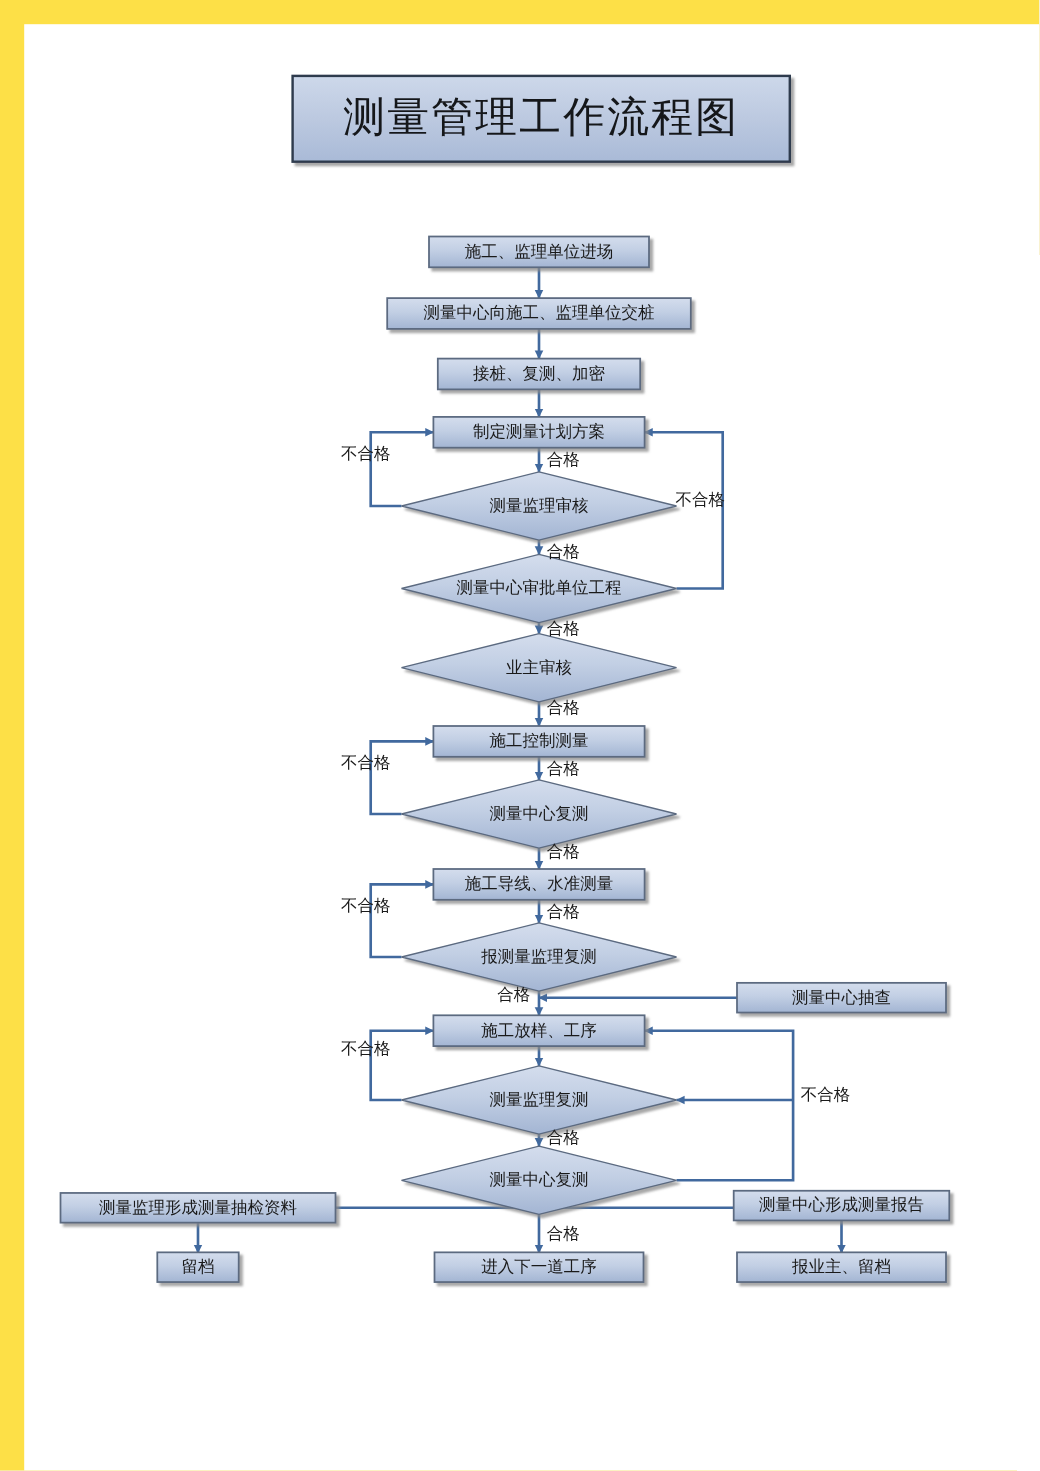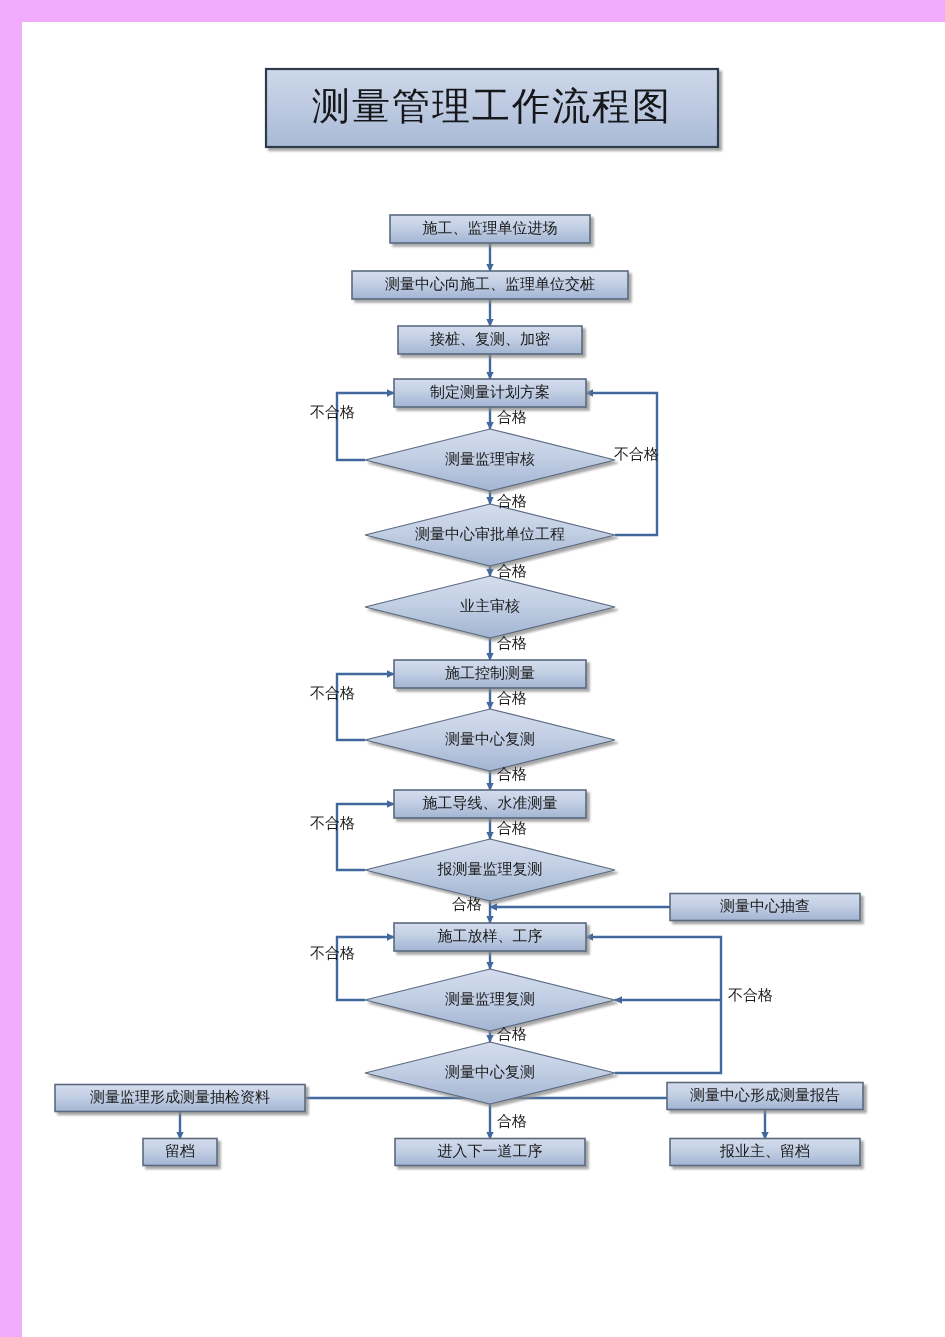--- a/index.html
+++ b/index.html
@@ -5,21 +5,21 @@
   html, body {
     margin: 0;
     padding: 0;
     background: #f4f4f4;
     font-family: "Liberation Serif", "DejaVu Serif", serif;
   }
   #page {
     position: relative;
     width: 945px;
     height: 1337px;
-    background: #f0abfc;
+    background: #fde047;
     overflow: hidden;
   }
   #sheet {
     position: absolute;
     left: 22px;
     top: 22px;
     width: 923px;
     height: 1315px;
     background: #ffffff;
   }

